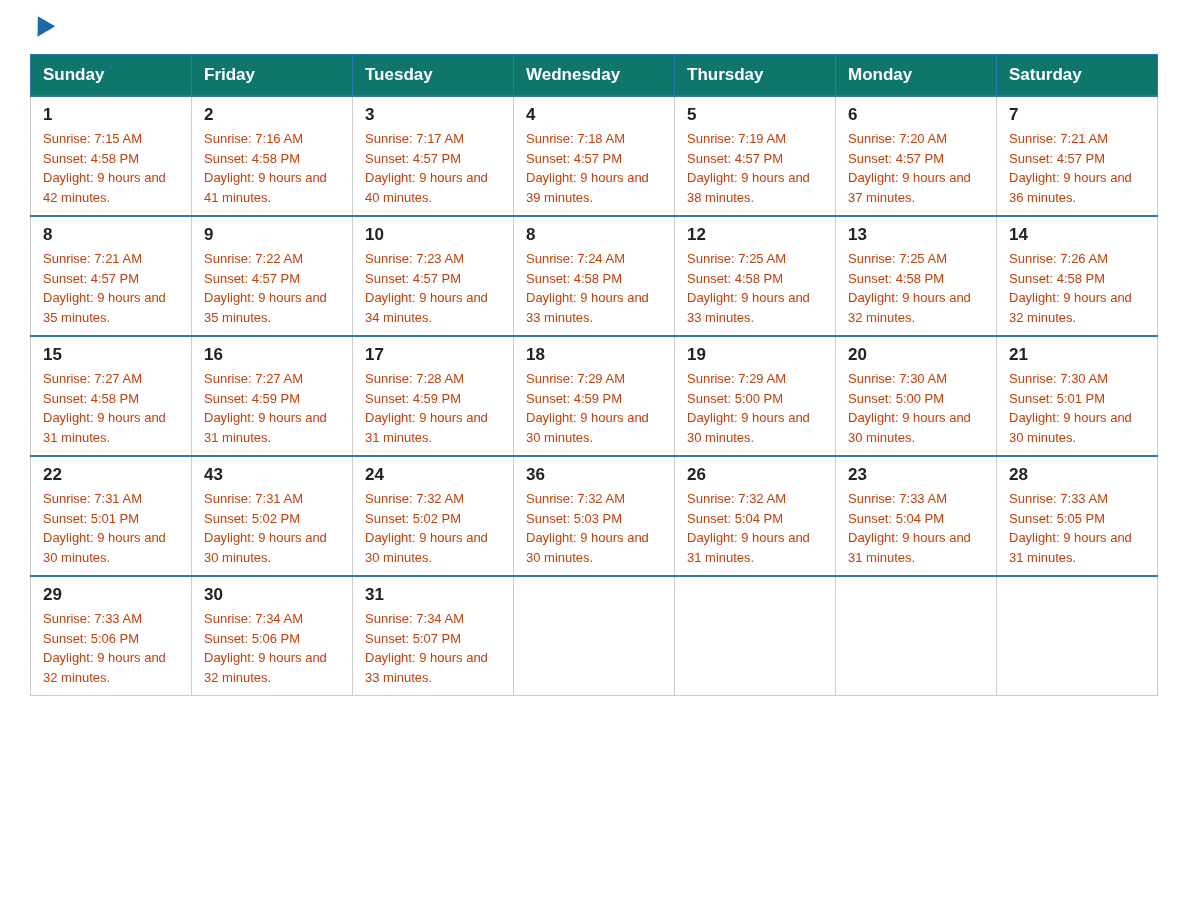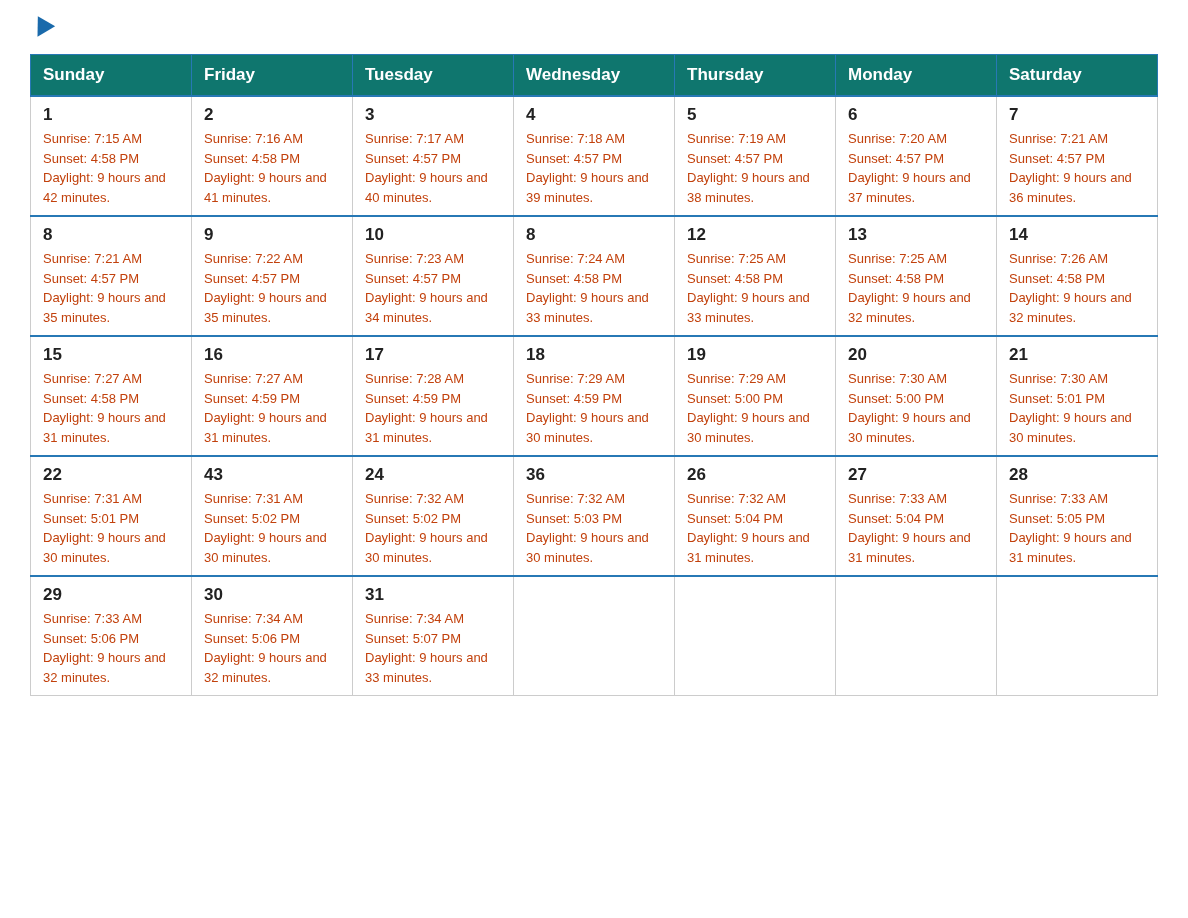--- a/index.html
+++ b/index.html
@@ -236,21 +236,21 @@
         </td>
         <td>
           <span class="day-number">36</span>
           <span class="day-info">Sunrise: 7:32 AM<br>Sunset: 5:03 PM<br>Daylight: 9 hours and 30 minutes.</span>
         </td>
         <td>
           <span class="day-number">26</span>
           <span class="day-info">Sunrise: 7:32 AM<br>Sunset: 5:04 PM<br>Daylight: 9 hours and 31 minutes.</span>
         </td>
         <td>
-          <span class="day-number">27</span>
+          <span class="day-number">23</span>
           <span class="day-info">Sunrise: 7:33 AM<br>Sunset: 5:04 PM<br>Daylight: 9 hours and 31 minutes.</span>
         </td>
         <td>
           <span class="day-number">28</span>
           <span class="day-info">Sunrise: 7:33 AM<br>Sunset: 5:05 PM<br>Daylight: 9 hours and 31 minutes.</span>
         </td>
       </tr>
       <tr>
         <td>
           <span class="day-number">29</span>

